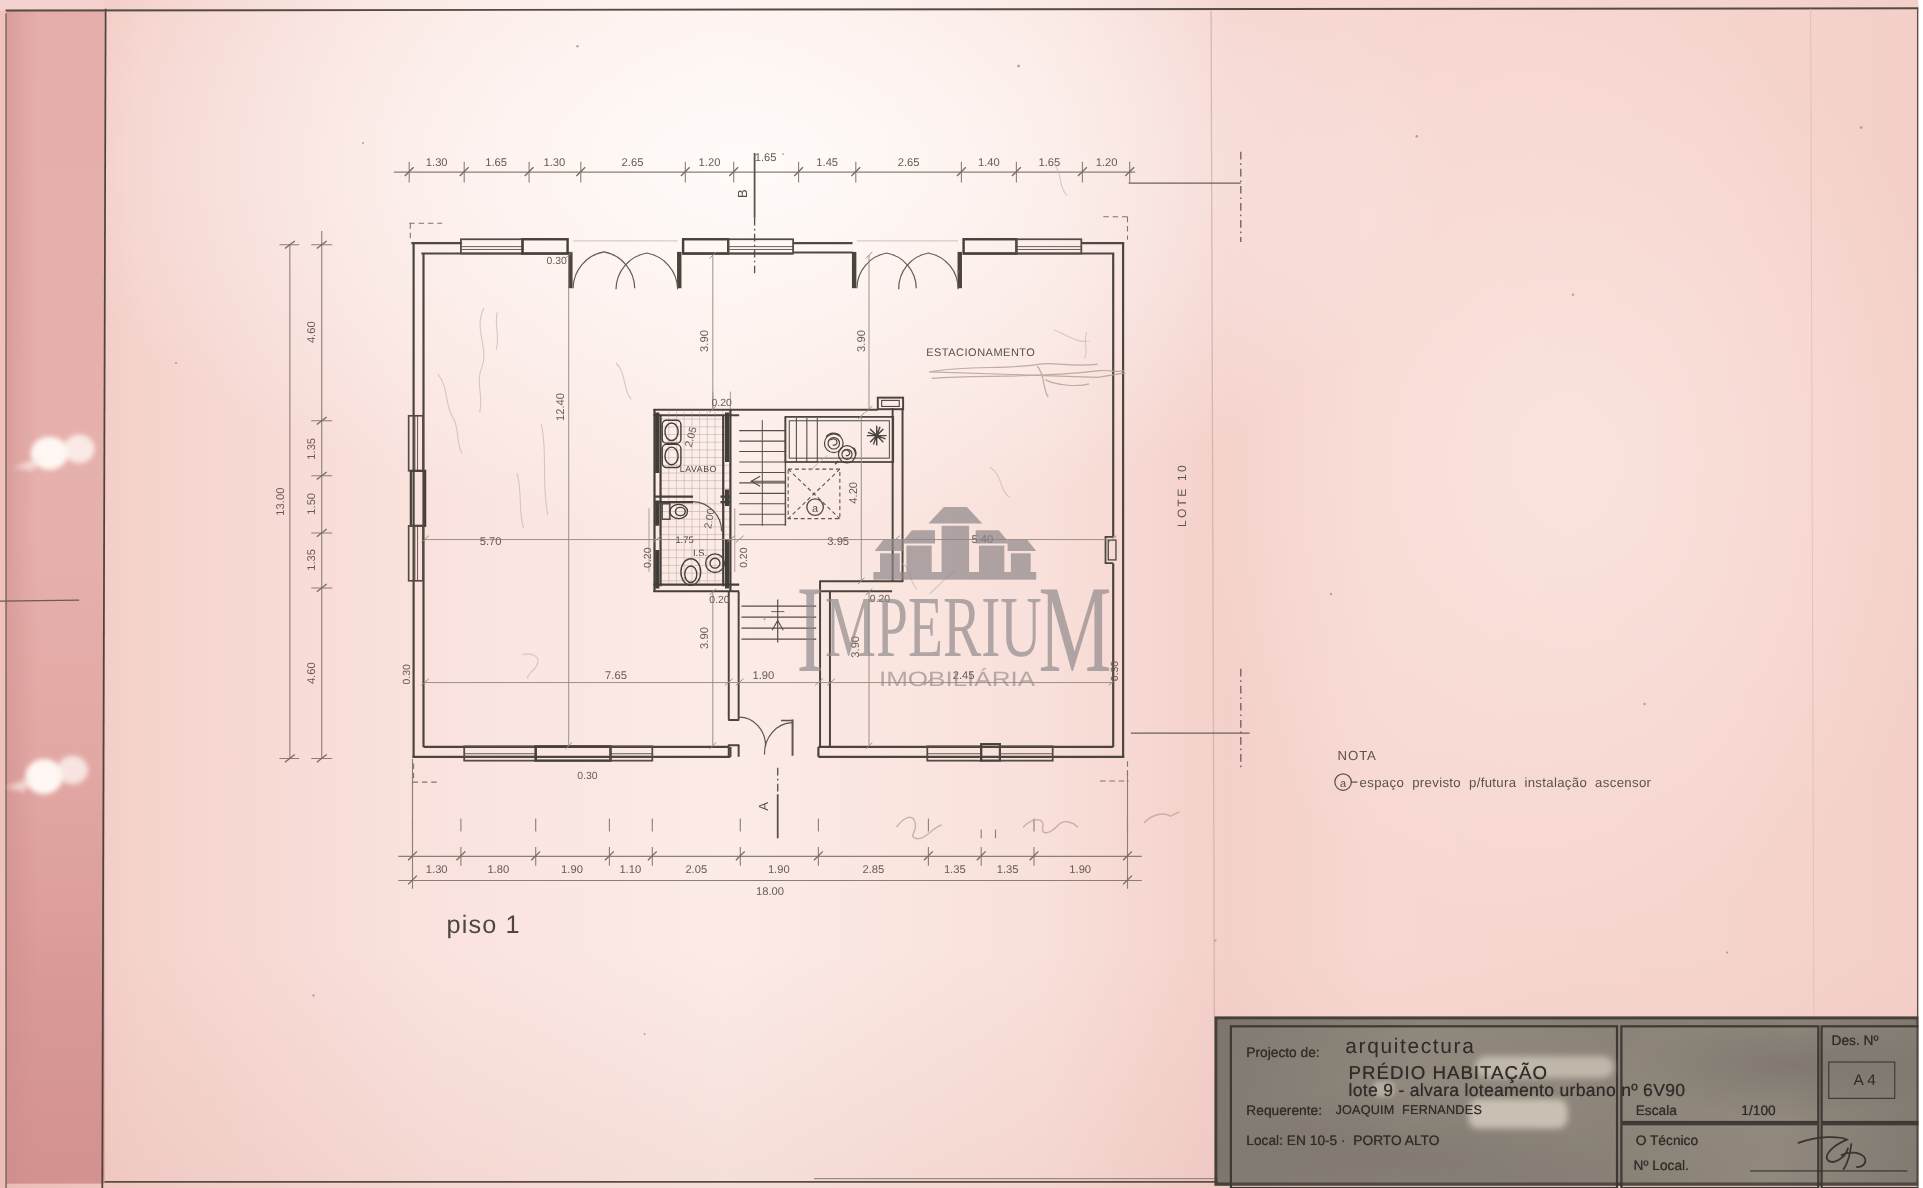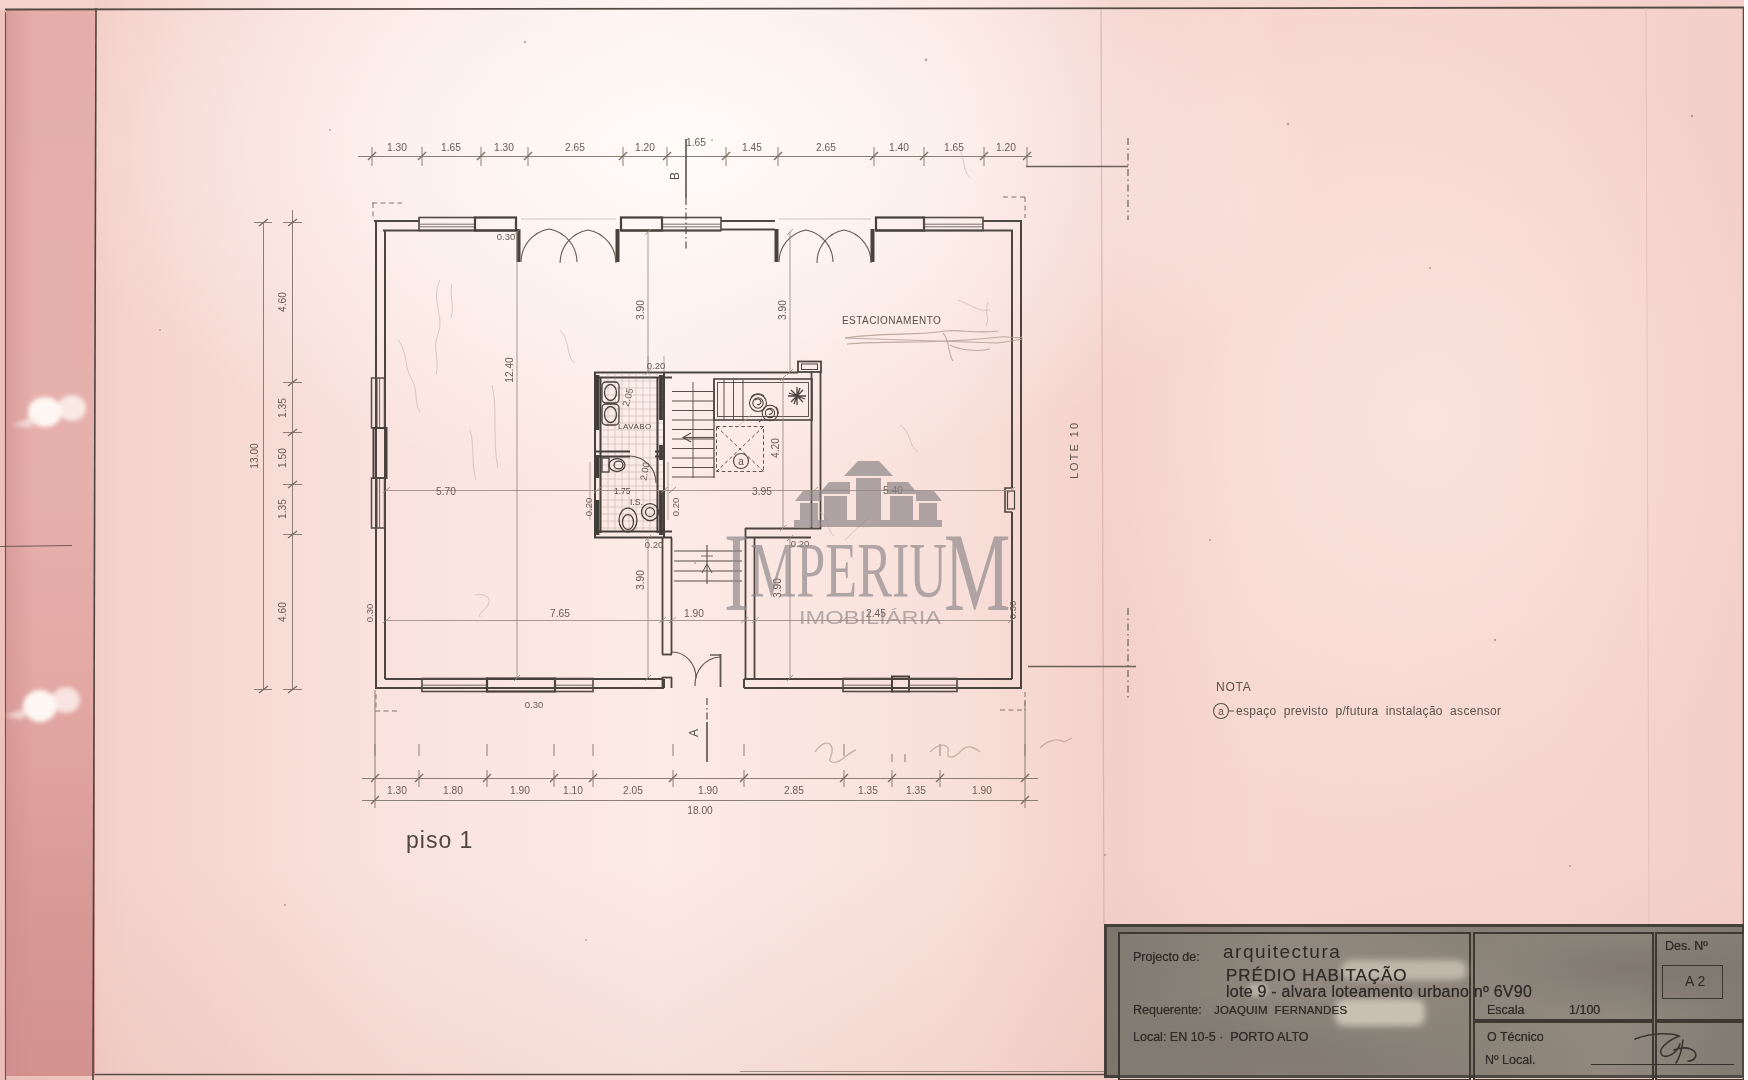--- a/index.html
+++ b/index.html
@@ -716,31 +716,31 @@
 <div class="t tb" style="left:119px;top:56px;font-size:16px;letter-spacing:0.25px">lote 9 - alvara loteamento urbano nº 6V90</div>
 
 <div class="t tb" style="left:26px;top:76px">Requerente:</div>
 
 <div class="t tb" style="left:107px;top:77px;font-size:11.5px;letter-spacing:0.2px">JOAQUIM&nbsp; FERNANDES</div>
 
 <div class="t tb" style="left:26px;top:103px">Local: EN 10-5 ·&nbsp; PORTO ALTO</div>
 
 <div class="t tb" style="left:380px;top:76px">Escala</div>
 
-<div class="t tb" style="left:462px;top:76px">1/100</div>
+<div class="t tb" style="left:476px;top:76px">1/100</div>
 
 <div class="t tb" style="left:380px;top:103px">O Técnico</div>
 
 <div class="t tb" style="left:378px;top:126px">Nº Local.</div>
 
 <div style="position:absolute;left:484px;top:137px;width:143px;height:0;border-top:1.6px solid #33302b"></div>
 
 <div class="t tb" style="left:558px;top:12px">Des. Nº</div>
 
 <div style="position:absolute;left:555px;top:38px;width:59px;height:32px;border:1.8px solid #3a3631"></div>
 
-<div class="t" style="left:578px;top:46px;font-size:14px;color:#2e2a26">A 2</div>
+<div class="t" style="left:578px;top:46px;font-size:14px;color:#2e2a26">A 4</div>
 
 <svg width="100" height="48" viewBox="0 0 100 48" style="position:absolute;left:518px;top:96px">
 <path d="M10,16 C 28,9 48,10 54,13 C 42,18 32,27 37,32 C 42,36 52,30 55,21 M58,17 C 57,26 55,34 51,40 M49,27 C 56,24 64,24 69,28 C 73,32 70,38 63,38" stroke="#38342f" stroke-width="1.6" fill="none" stroke-linecap="round"></path>
 </svg>
 </div>
 </div>
 
 </body></html>

